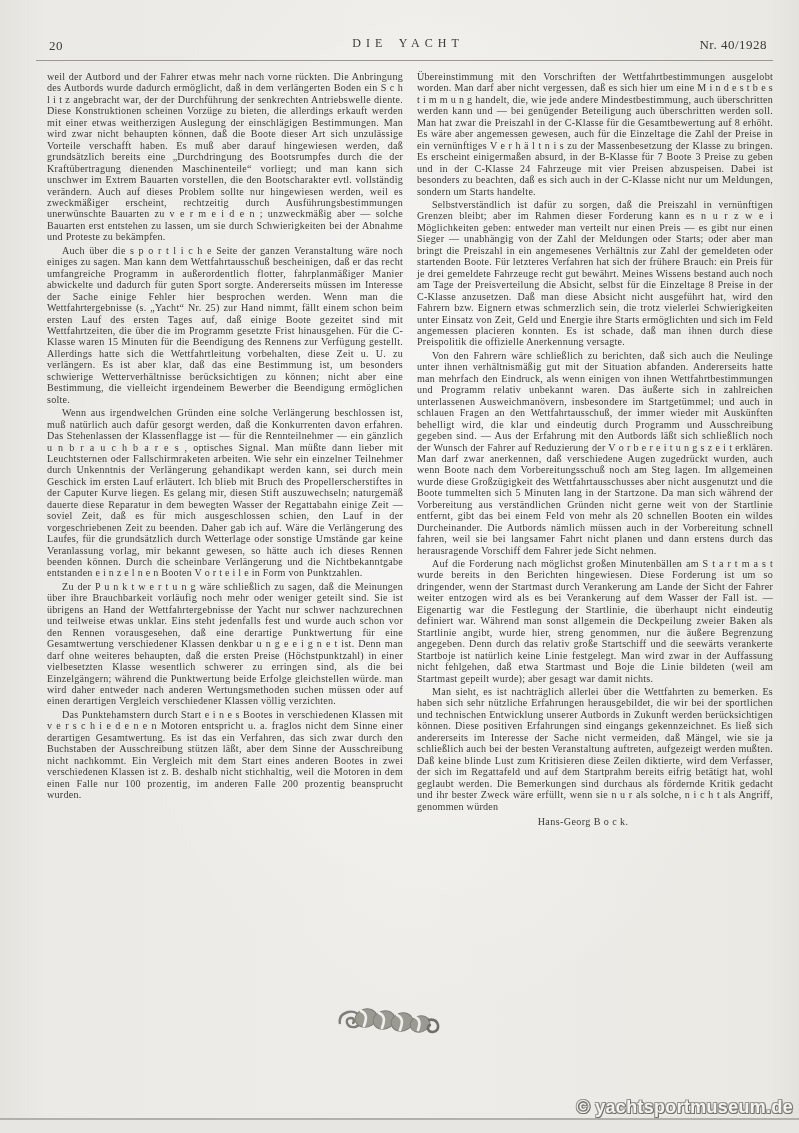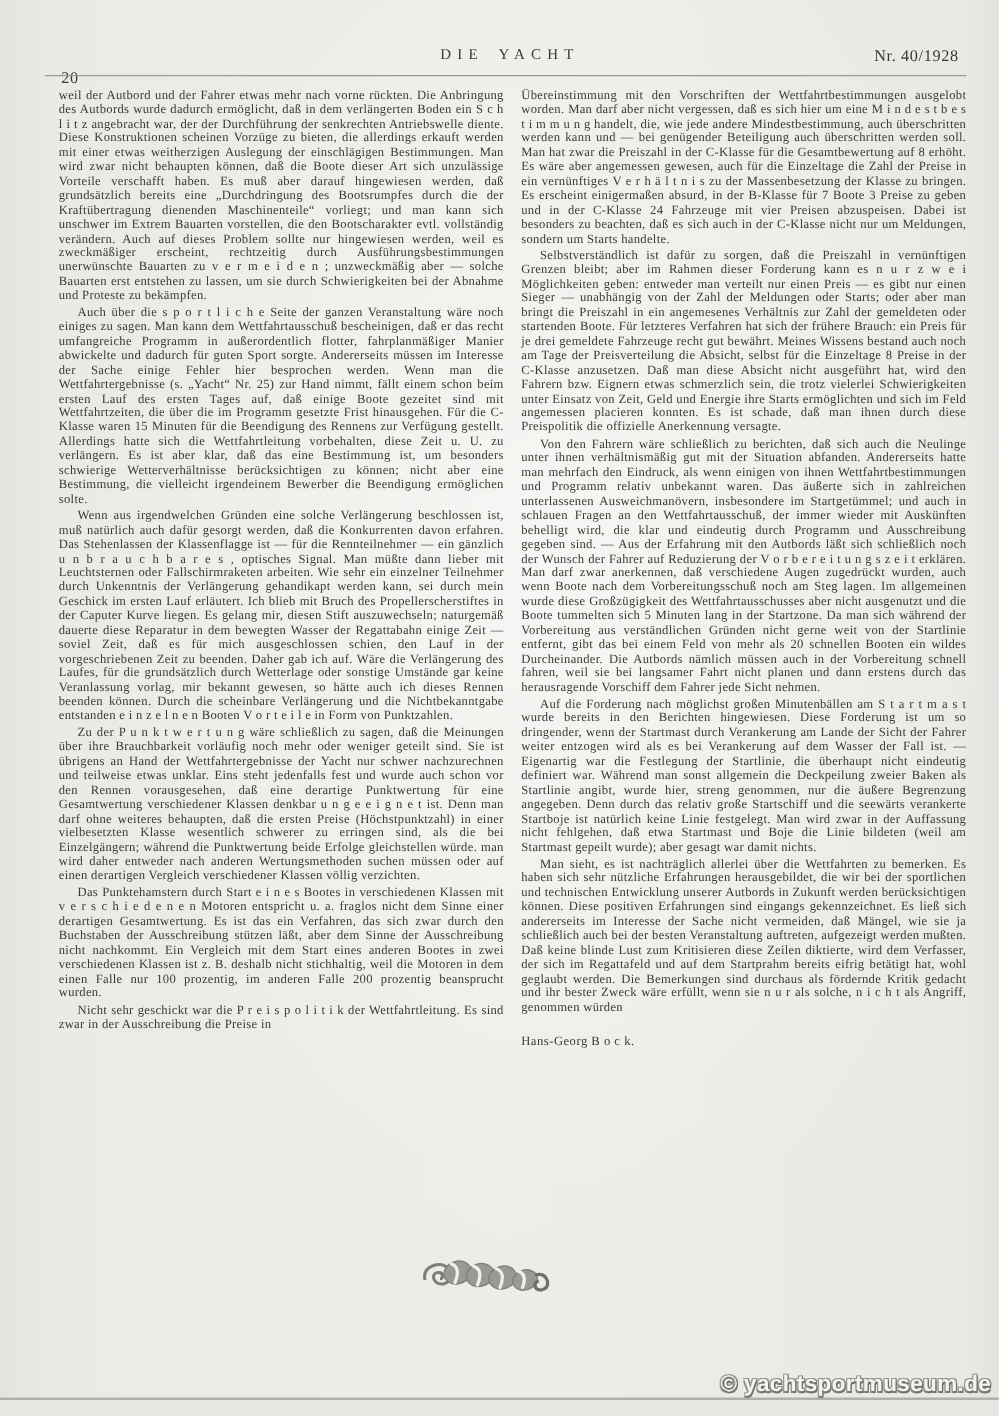--- a/index.html
+++ b/index.html
@@ -10,21 +10,21 @@
     background:
       radial-gradient(ellipse at 55% 40%, rgba(255,255,255,0.55) 0%, rgba(255,255,255,0) 60%),
       linear-gradient(90deg, #e4e3de 0%, #eceae6 6%, #edecE8 50%, #eae9e4 96%, #e3e2dd 100%);
     font-family: "Liberation Serif", "DejaVu Serif", serif;
     color: #3b3a35;
   }
   .page-header {
     position: absolute; top: 36px; left: 47px; right: 30px; height: 18px;
     font-size: 13px;
   }
-  .page-number { position: absolute; left: 2px; top: 18px; letter-spacing: 0.5px; }
+  .page-number { position: absolute; left: 2px; top: 2px; letter-spacing: 0.5px; }
   .masthead {
     position: absolute; left: 0; right: 0; top: 0; text-align: center;
     font-size: 12px; letter-spacing: 5px; word-spacing: 4px;
   }
   .issue-number { position: absolute; right: 2px; top: 1px; letter-spacing: 0.5px; }
   .header-rule {
     position: absolute; top: 60px; left: 36px; width: 737px; height: 1px;
     background: #9b9992;
   }
   .columns {
@@ -33,21 +33,21 @@
   }
   .col {
     width: 356px;
     font-size: 10.1px; line-height: 11.45px;
     letter-spacing: 0.25px;
     text-align: justify;
   }
   .para { margin: 0 0 2px 0; }
   .para.indent { text-indent: 15px; }
   .author-line {
-    text-align: left; padding-right: 24px; margin-top: 16px;
+    text-align: center; padding-right: 24px; margin-top: 4px;
     letter-spacing: 0.4px;
   }
   .ornament {
     position: absolute; left: 336px; top: 1000px;
   }
   .scan-edge-line {
     position: absolute; left: 0; top: 1118px; width: 799px; height: 2px;
     background: #b2b0aa;
   }
   .scan-edge-below {
@@ -75,21 +75,20 @@
 </div>
 <div class="header-rule"></div>
 
 <div class="columns">
   <div class="col">
       <p class="para">weil der Autbord und der Fahrer etwas mehr nach vorne rückten. Die Anbringung des Autbords wurde dadurch ermöglicht, daß in dem verlängerten Boden ein S c h l i t z angebracht war, der der Durchführung der senkrechten Antriebswelle diente. Diese Konstruktionen scheinen Vorzüge zu bieten, die allerdings erkauft werden mit einer etwas weitherzigen Auslegung der einschlägigen Bestimmungen. Man wird zwar nicht behaupten können, daß die Boote dieser Art sich unzulässige Vorteile verschafft haben. Es muß aber darauf hingewiesen werden, daß grundsätzlich bereits eine „Durchdringung des Bootsrumpfes durch die der Kraftübertragung dienenden Maschinenteile“ vorliegt; und man kann sich unschwer im Extrem Bauarten vorstellen, die den Bootscharakter evtl. vollständig verändern. Auch auf dieses Problem sollte nur hingewiesen werden, weil es zweckmäßiger erscheint, rechtzeitig durch Ausführungsbestimmungen unerwünschte Bauarten zu v e r m e i d e n ; unzweckmäßig aber — solche Bauarten erst entstehen zu lassen, um sie durch Schwierigkeiten bei der Abnahme und Proteste zu bekämpfen.</p>
       <p class="para indent">Auch über die s p o r t l i c h e Seite der ganzen Veranstaltung wäre noch einiges zu sagen. Man kann dem Wettfahrtausschuß bescheinigen, daß er das recht umfangreiche Programm in außerordentlich flotter, fahrplanmäßiger Manier abwickelte und dadurch für guten Sport sorgte. Andererseits müssen im Interesse der Sache einige Fehler hier besprochen werden. Wenn man die Wettfahrtergebnisse (s. „Yacht“ Nr. 25) zur Hand nimmt, fällt einem schon beim ersten Lauf des ersten Tages auf, daß einige Boote gezeitet sind mit Wettfahrtzeiten, die über die im Programm gesetzte Frist hinausgehen. Für die C-Klasse waren 15 Minuten für die Beendigung des Rennens zur Verfügung gestellt. Allerdings hatte sich die Wettfahrtleitung vorbehalten, diese Zeit u. U. zu verlängern. Es ist aber klar, daß das eine Bestimmung ist, um besonders schwierige Wetterverhältnisse berücksichtigen zu können; nicht aber eine Bestimmung, die vielleicht irgendeinem Bewerber die Beendigung ermöglichen solte.</p>
       <p class="para indent">Wenn aus irgendwelchen Gründen eine solche Verlängerung beschlossen ist, muß natürlich auch dafür gesorgt werden, daß die Konkurrenten davon erfahren. Das Stehenlassen der Klassenflagge ist — für die Rennteilnehmer — ein gänzlich u n b r a u c h b a r e s , optisches Signal. Man müßte dann lieber mit Leuchtsternen oder Fallschirmraketen arbeiten. Wie sehr ein einzelner Teilnehmer durch Unkenntnis der Verlängerung gehandikapt werden kann, sei durch mein Geschick im ersten Lauf erläutert. Ich blieb mit Bruch des Propellerscherstiftes in der Caputer Kurve liegen. Es gelang mir, diesen Stift auszuwechseln; naturgemäß dauerte diese Reparatur in dem bewegten Wasser der Regattabahn einige Zeit — soviel Zeit, daß es für mich ausgeschlossen schien, den Lauf in der vorgeschriebenen Zeit zu beenden. Daher gab ich auf. Wäre die Verlängerung des Laufes, für die grundsätzlich durch Wetterlage oder sonstige Umstände gar keine Veranlassung vorlag, mir bekannt gewesen, so hätte auch ich dieses Rennen beenden können. Durch die scheinbare Verlängerung und die Nichtbekanntgabe entstanden e i n z e l n e n Booten V o r t e i l e in Form von Punktzahlen.</p>
       <p class="para indent">Zu der P u n k t w e r t u n g wäre schließlich zu sagen, daß die Meinungen über ihre Brauchbarkeit vorläufig noch mehr oder weniger geteilt sind. Sie ist übrigens an Hand der Wettfahrtergebnisse der Yacht nur schwer nachzurechnen und teilweise etwas unklar. Eins steht jedenfalls fest und wurde auch schon vor den Rennen vorausgesehen, daß eine derartige Punktwertung für eine Gesamtwertung verschiedener Klassen denkbar u n g e e i g n e t ist. Denn man darf ohne weiteres behaupten, daß die ersten Preise (Höchstpunktzahl) in einer vielbesetzten Klasse wesentlich schwerer zu erringen sind, als die bei Einzelgängern; während die Punktwertung beide Erfolge gleichstellen würde. man wird daher entweder nach anderen Wertungsmethoden suchen müssen oder auf einen derartigen Vergleich verschiedener Klassen völlig verzichten.</p>
       <p class="para indent">Das Punktehamstern durch Start e i n e s Bootes in verschiedenen Klassen mit v e r s c h i e d e n e n Motoren entspricht u. a. fraglos nicht dem Sinne einer derartigen Gesamtwertung. Es ist das ein Verfahren, das sich zwar durch den Buchstaben der Ausschreibung stützen läßt, aber dem Sinne der Ausschreibung nicht nachkommt. Ein Vergleich mit dem Start eines anderen Bootes in zwei verschiedenen Klassen ist z. B. deshalb nicht stichhaltig, weil die Motoren in dem einen Falle nur 100 prozentig, im anderen Falle 200 prozentig beansprucht wurden.</p>
-      <p class="para indent">Nicht sehr geschickt war die P r e i s p o l i t i k der Wettfahrtleitung. Es sind zwar in der Ausschreibung die Preise in</p>
     </div>
   <div class="col">
     <span><p class="para">Übereinstimmung mit den Vorschriften der Wettfahrtbestimmungen ausgelobt worden. Man darf aber nicht vergessen, daß es sich hier um eine M i n d e s t b e s t i m m u n g handelt, die, wie jede andere Mindestbestimmung, auch überschritten werden kann und — bei genügender Beteiligung auch überschritten werden soll. Man hat zwar die Preiszahl in der C-Klasse für die Gesamtbewertung auf 8 erhöht. Es wäre aber angemessen gewesen, auch für die Einzeltage die Zahl der Preise in ein vernünftiges V e r h ä l t n i s zu der Massenbesetzung der Klasse zu bringen. Es erscheint einigermaßen absurd, in der B-Klasse für 7 Boote 3 Preise zu geben und in der C-Klasse 24 Fahrzeuge mit vier Preisen abzuspeisen. Dabei ist besonders zu beachten, daß es sich auch in der C-Klasse nicht nur um Meldungen, sondern um Starts handelte.</p><p class="para indent">Selbstverständlich ist dafür zu sorgen, daß die Preiszahl in vernünftigen Grenzen bleibt; aber im Rahmen dieser Forderung kann es n u r z w e i Möglichkeiten geben: entweder man verteilt nur einen Preis — es gibt nur einen Sieger — unabhängig von der Zahl der Meldungen oder Starts; oder aber man bringt die Preiszahl in ein angemesenes Verhältnis zur Zahl der gemeldeten oder startenden Boote. Für letzteres Verfahren hat sich der frühere Brauch: ein Preis für je drei gemeldete Fahrzeuge recht gut bewährt. Meines Wissens bestand auch noch am Tage der Preisverteilung die Absicht, selbst für die Einzeltage 8 Preise in der C-Klasse anzusetzen. Daß man diese Absicht nicht ausgeführt hat, wird den Fahrern bzw. Eignern etwas schmerzlich sein, die trotz vielerlei Schwierigkeiten unter Einsatz von Zeit, Geld und Energie ihre Starts ermöglichten und sich im Feld angemessen placieren konnten. Es ist schade, daß man ihnen durch diese Preispolitik die offizielle Anerkennung versagte.</p><p class="para indent">Von den Fahrern wäre schließlich zu berichten, daß sich auch die Neulinge unter ihnen verhältnismäßig gut mit der Situation abfanden. Andererseits hatte man mehrfach den Eindruck, als wenn einigen von ihnen Wettfahrtbestimmungen und Programm relativ unbekannt waren. Das äußerte sich in zahlreichen unterlassenen Ausweichmanövern, insbesondere im Startgetümmel; und auch in schlauen Fragen an den Wettfahrtausschuß, der immer wieder mit Auskünften behelligt wird, die klar und eindeutig durch Programm und Ausschreibung gegeben sind. — Aus der Erfahrung mit den Autbords läßt sich schließlich noch der Wunsch der Fahrer auf Reduzierung der V o r b e r e i t u n g s z e i t erklären. Man darf zwar anerkennen, daß verschiedene Augen zugedrückt wurden, auch wenn Boote nach dem Vorbereitungsschuß noch am Steg lagen. Im allgemeinen wurde diese Großzügigkeit des Wettfahrtausschusses aber nicht ausgenutzt und die Boote tummelten sich 5 Minuten lang in der Startzone. Da man sich während der Vorbereitung aus verständlichen Gründen nicht gerne weit von der Startlinie entfernt, gibt das bei einem Feld von mehr als 20 schnellen Booten ein wildes Durcheinander. Die Autbords nämlich müssen auch in der Vorbereitung schnell fahren, weil sie bei langsamer Fahrt nicht planen und dann erstens durch das herausragende Vorschiff dem Fahrer jede Sicht nehmen.</p><p class="para indent">Auf die Forderung nach möglichst großen Minutenbällen am S t a r t m a s t wurde bereits in den Berichten hingewiesen. Diese Forderung ist um so dringender, wenn der Startmast durch Verankerung am Lande der Sicht der Fahrer weiter entzogen wird als es bei Verankerung auf dem Wasser der Fall ist. — Eigenartig war die Festlegung der Startlinie, die überhaupt nicht eindeutig definiert war. Während man sonst allgemein die Deckpeilung zweier Baken als Startlinie angibt, wurde hier, streng genommen, nur die äußere Begrenzung angegeben. Denn durch das relativ große Startschiff und die seewärts verankerte Startboje ist natürlich keine Linie festgelegt. Man wird zwar in der Auffassung nicht fehlgehen, daß etwa Startmast und Boje die Linie bildeten (weil am Startmast gepeilt wurde); aber gesagt war damit nichts.</p><p class="para indent">Man sieht, es ist nachträglich allerlei über die Wettfahrten zu bemerken. Es haben sich sehr nützliche Erfahrungen herausgebildet, die wir bei der sportlichen und technischen Entwicklung unserer Autbords in Zukunft werden berücksichtigen können. Diese positiven Erfahrungen sind eingangs gekennzeichnet. Es ließ sich andererseits im Interesse der Sache nicht vermeiden, daß Mängel, wie sie ja schließlich auch bei der besten Veranstaltung auftreten, aufgezeigt werden mußten. Daß keine blinde Lust zum Kritisieren diese Zeilen diktierte, wird dem Verfasser, der sich im Regattafeld und auf dem Startprahm bereits eifrig betätigt hat, wohl geglaubt werden. Die Bemerkungen sind durchaus als fördernde Kritik gedacht und ihr bester Zweck wäre erfüllt, wenn sie n u r als solche, n i c h t als Angriff, genommen würden</p></span>
     <div class="author-line">Hans-Georg B o c k.</div>
   </div>
 </div>
 
 <svg class="ornament" width="108" height="40" viewBox="0 0 108 40" aria-hidden="true">
   <g fill="#9a9a93" stroke="#7e7e78" stroke-width="1">
     <path d="M4 24 q-2 -9 8 -12 q9 -2 12 6 q2 7 -5 9 q-6 1 -8 -4 q-1 -5 4 -5 q3 0 3 3 q0 2 -2 2" fill="none" stroke-width="2.4"></path>

